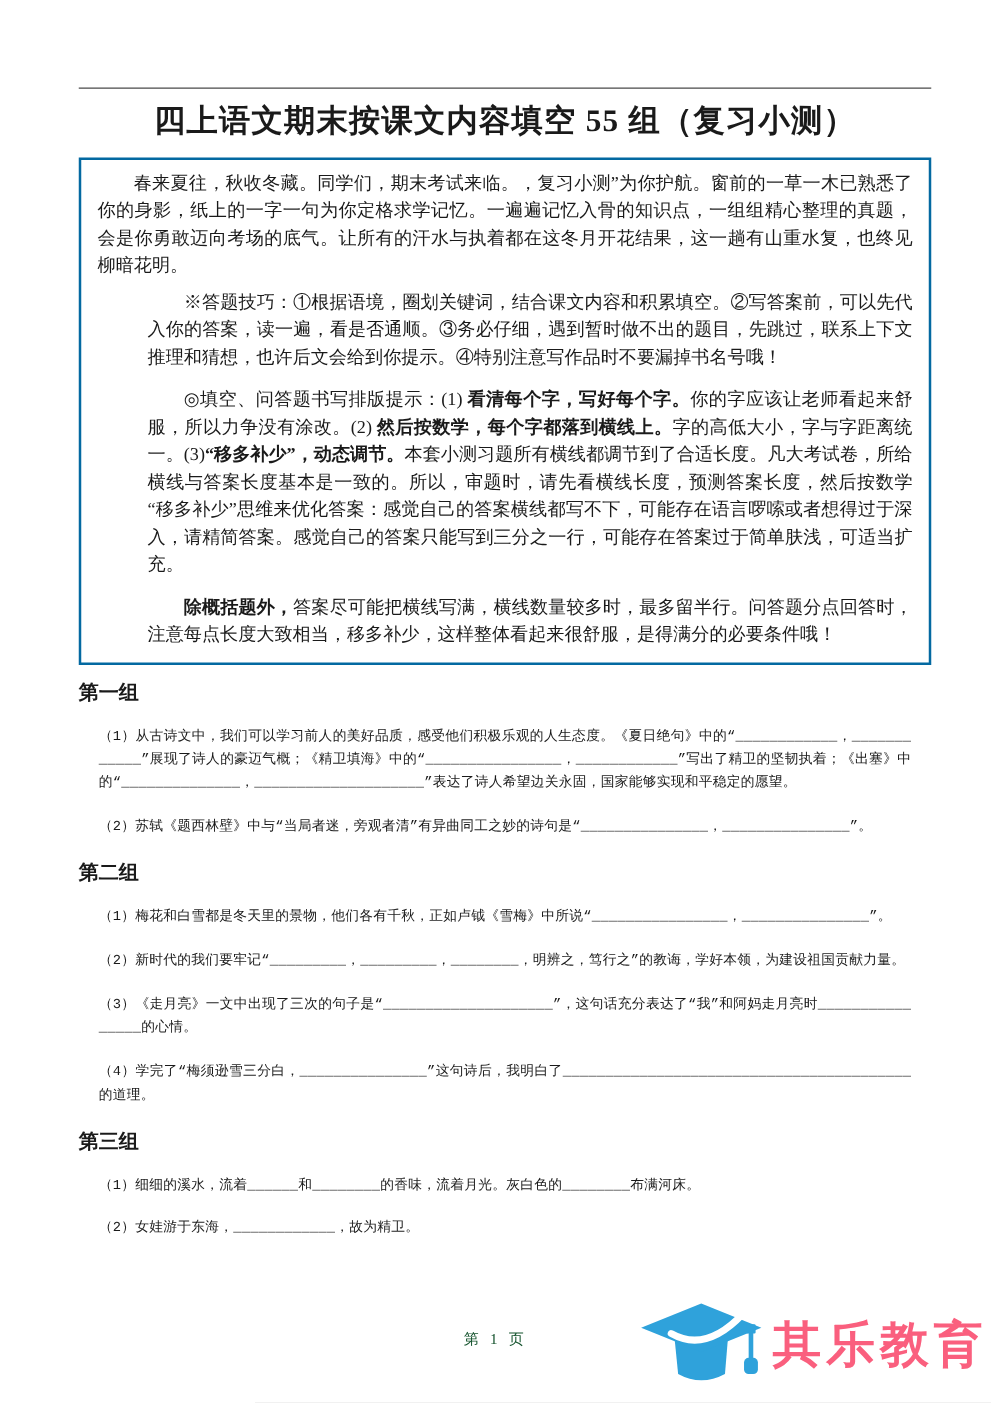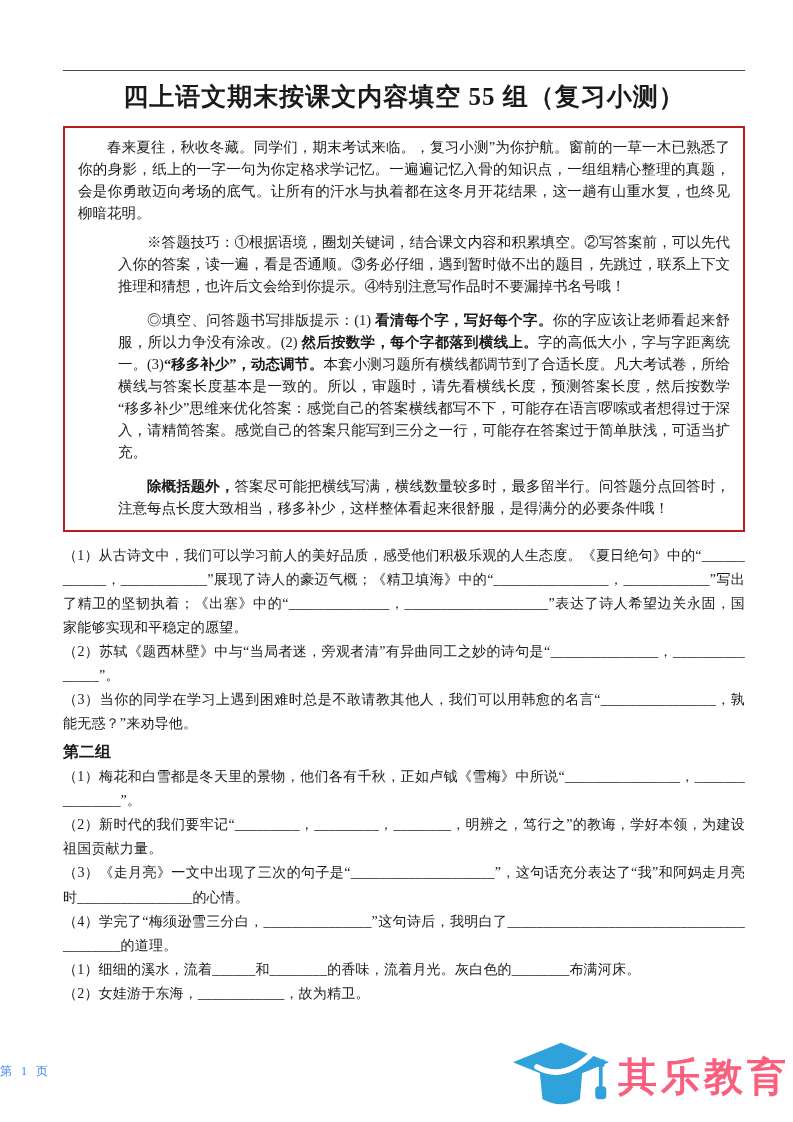--- a/index.html
+++ b/index.html
@@ -15,45 +15,45 @@
   .content{padding:70px 48px 0 63px;}
   .top-rule{
     height:0;border:none;border-top:1.5px solid #4a4a4a;margin:0;
   }
   .doc-title{
     font-size:25px;font-weight:bold;text-align:center;
     margin:9px 0 13px 0;letter-spacing:1px;
     font-family:"Liberation Serif","DejaVu Serif",serif;
   }
   .intro-box{
-    border:2px solid #b91c1c;
+    border:2px solid #0369a1;
     padding:8px 13px 10px 13px;
     margin-bottom:12px;
-    font-family:Liberation Serif, serif;
   }
   .intro-box p{
     margin:0;
     font-size:14.5px;line-height:1.52;
     text-indent:2em;text-align:justify;
   }
   .intro-box p + p{margin-top:7px;margin-left:40px;}
   .intro-box p.gap-before{margin-top:12px;}
   .intro-box strong{font-weight:bold;}
   .qsection{margin:0;}
   .qsection .sec-heading{
     font-size:16px;font-weight:bold;margin:6px 0 2px 0;
   }
   .qsection p.q{
-    margin:0;font-size:14px;line-height:1.72;
+    margin:16px;font-size:11px;line-height:1.72;
     text-align:justify;letter-spacing:0.2px;
     word-break:break-all;
+    font-family:Liberation Mono, monospace;
   }
   .page-footer{
     position:absolute;left:0;bottom:42px;width:100%;
-    text-align:left;font-size:12px;color:#3b82f6;letter-spacing:3px;
+    text-align:center;font-size:12px;color:#14532d;letter-spacing:3px;
   }
   .logo{
     position:absolute;right:3px;bottom:8px;
     display:flex;align-items:center;gap:5px;
   }
   .cap-icon{display:block;}
   .cap-fill{fill:var(--cap-color,#2FA2DB);}
   .cap-swoosh{stroke:#ffffff;stroke-width:6;fill:none;stroke-linecap:round;}
   .logo-text{display:flex;flex-direction:row;align-items:center;}
   .brand-name{
@@ -78,34 +78,35 @@
     <h1 class="doc-title">四上语文期末按课文内容填空 55 组（复习小测）</h1>
 
     <div class="intro-box">
       <p>春来夏往，秋收冬藏。同学们，期末考试来临。，复习小测”为你护航。窗前的一草一木已熟悉了你的身影，纸上的一字一句为你定格求学记忆。一遍遍记忆入骨的知识点，一组组精心整理的真题，会是你勇敢迈向考场的底气。让所有的汗水与执着都在这冬月开花结果，这一趟有山重水复，也终见柳暗花明。</p>
       <p>※答题技巧：①根据语境，圈划关键词，结合课文内容和积累填空。②写答案前，可以先代入你的答案，读一遍，看是否通顺。③务必仔细，遇到暂时做不出的题目，先跳过，联系上下文推理和猜想，也许后文会给到你提示。④特别注意写作品时不要漏掉书名号哦！</p>
       <p class="gap-before"><span>◎填空、问答题书写排版提示：(1) </span><strong>看清每个字，写好每个字。</strong><span>你的字应该让老师看起来舒服，所以力争没有涂改。(2) </span><strong>然后按数学，每个字都落到横线上。</strong><span>字的高低大小，字与字距离统一。(3)</span><strong>“移多补少”，动态调节。</strong><span>本套小测习题所有横线都调节到了合适长度。凡大考试卷，所给横线与答案长度基本是一致的。所以，审题时，请先看横线长度，预测答案长度，然后按数学“移多补少”思维来优化答案：感觉自己的答案横线都写不下，可能存在语言啰嗦或者想得过于深入，请精简答案。感觉自己的答案只能写到三分之一行，可能存在答案过于简单肤浅，可适当扩充。</span></p>
       <p class="gap-before"><strong>除概括题外，</strong><span>答案尽可能把横线写满，横线数量较多时，最多留半行。问答题分点回答时，注意每点长度大致相当，移多补少，这样整体看起来很舒服，是得满分的必要条件哦！</span></p>
     </div>
 
     <section class="qsection">
+      <h2 class="sec-heading">第一组</h2>
       <p class="q">（1）从古诗文中，我们可以学习前人的美好品质，感受他们积极乐观的人生态度。《夏日绝句》中的“____________，____________”展现了诗人的豪迈气概；《精卫填海》中的“________________，____________”写出了精卫的坚韧执着；《出塞》中的“______________，____________________”表达了诗人希望边关永固，国家能够实现和平稳定的愿望。</p>
       <p class="q">（2）苏轼《题西林壁》中与“当局者迷，旁观者清”有异曲同工之妙的诗句是“_______________，_______________”。</p>
-      <p class="q">（3）当你的同学在学习上遇到困难时总是不敢请教其他人，我们可以用韩愈的名言“________________，孰能无惑？”来劝导他。</p>
     </section>
 
     <section class="qsection">
       <h2 class="sec-heading">第二组</h2>
       <p class="q">（1）梅花和白雪都是冬天里的景物，他们各有千秋，正如卢钺《雪梅》中所说“________________，_______________”。</p>
       <p class="q">（2）新时代的我们要牢记“_________，_________，________，明辨之，笃行之”的教诲，学好本领，为建设祖国贡献力量。</p>
       <p class="q">（3）《走月亮》一文中出现了三次的句子是“____________________”，这句话充分表达了“我”和阿妈走月亮时________________的心情。</p>
       <p class="q">（4）学完了“梅须逊雪三分白，_______________”这句诗后，我明白了_________________________________________的道理。</p>
     </section>
 
     <section class="qsection">
+      <h2 class="sec-heading">第三组</h2>
       <p class="q">（1）细细的溪水，流着______和________的香味，流着月光。灰白色的________布满河床。</p>
       <p class="q">（2）女娃游于东海，____________，故为精卫。</p>
     </section>
 
   </div>
 
   <div class="page-footer">第 1 页</div>
 
   <div class="logo">
     <svg class="cap-icon" width="104" height="74" viewBox="0 0 112 80" aria-hidden="true">

